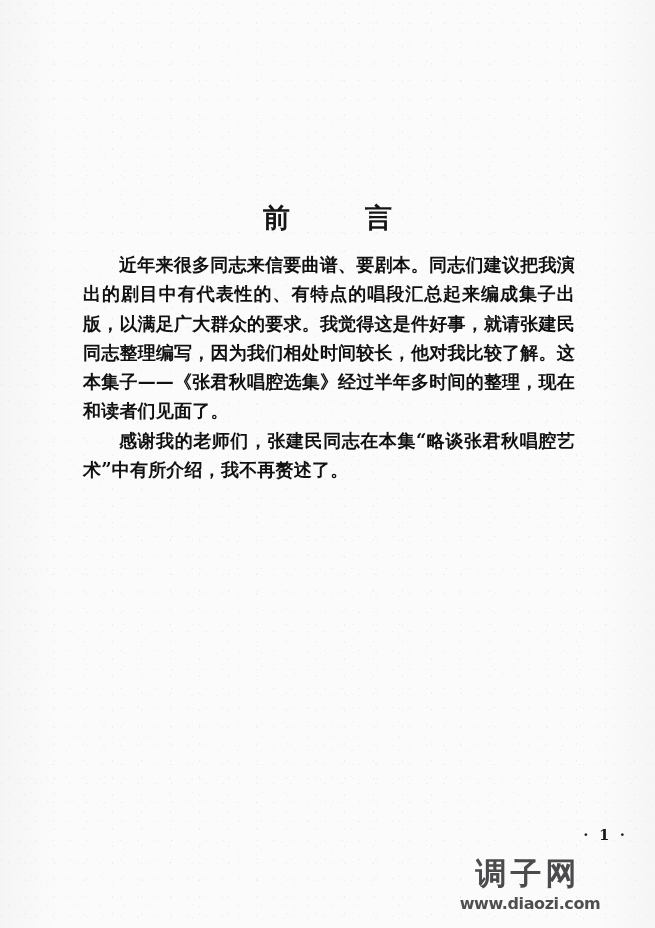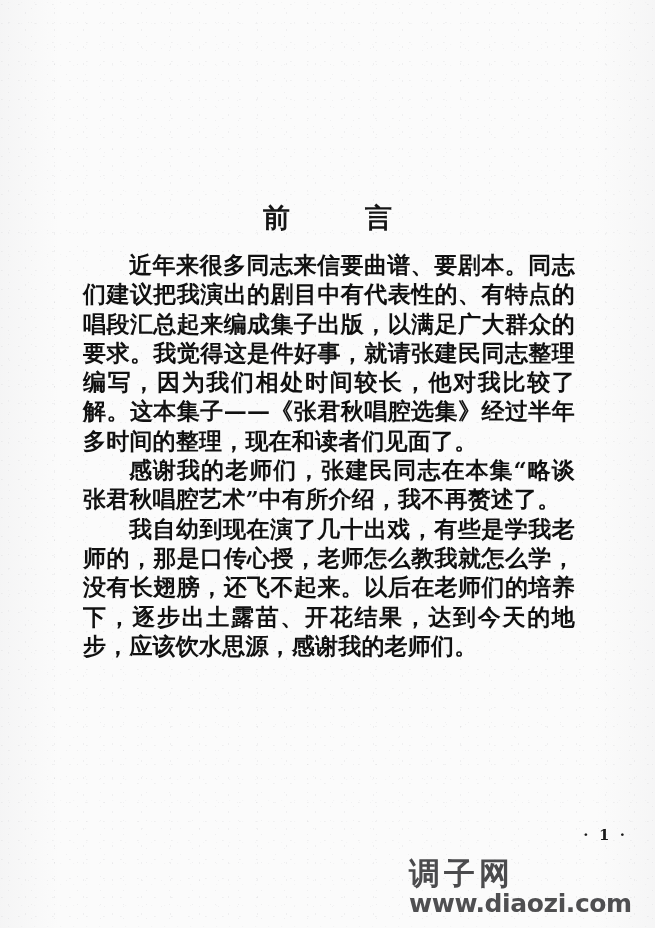--- a/index.html
+++ b/index.html
@@ -60,21 +60,21 @@
 
   
   #body-text {
     position: absolute;
     left: 83px;
     top: 250px;
     width: 492px;
   }
   .para {
     margin: 0;
-    font-size: 23px;
+    font-size: 18px;
     line-height: 29.3px;
     color: #111111;
     text-align: justify;
     text-align-last: left;
     text-indent: 2em;
     font-family: "DejaVu Serif", "Liberation Serif", serif;
     letter-spacing: 0.2px;
     font-weight: 600;
   }
 
@@ -88,60 +88,59 @@
     font-size: 15px;
     font-weight: 700;
     color: #1a1a1a;
     font-family: "DejaVu Serif", "Liberation Serif", serif;
     white-space: pre;
   }
 
   
   #watermark {
     position: absolute;
-    right: 16px;
+    right: 9px;
     bottom: 10px;
     width: 230px;
-    text-align: left;
+    text-align: center;
     user-select: none;
   }
   #watermark-cn {
     display: block;
     font-family: "DejaVu Sans", "Liberation Sans", sans-serif;
     font-size: 31px;
     font-weight: 700;
     color: #4b4b4d;
     letter-spacing: 4px;
     line-height: 34px;
     padding-right: 6px;
   }
   #watermark-url {
     display: block;
     font-family: "DejaVu Sans", "Liberation Sans", sans-serif;
-    font-size: 25px;
+    font-size: 16px;
     font-weight: 700;
     color: #4f4f51;
     letter-spacing: -0.4px;
     line-height: 28px;
     padding-right: 2px;
   }
 </style>
 </head>
 <body>
 
 <div id="page-sheet">
 
   <div id="scan-vignette"></div>
 
   <h1 id="doc-title">前        言</h1>
 
   <div id="body-text">
     <p class="para">近年来很多同志来信要曲谱、要剧本。同志们建议把我演出的剧目中有代表性的、有特点的唱段汇总起来编成集子出版，以满足广大群众的要求。我觉得这是件好事，就请张建民同志整理编写，因为我们相处时间较长，他对我比较了解。这本集子——《张君秋唱腔选集》经过半年多时间的整理，现在和读者们见面了。</p>
     <p class="para">感谢我的老师们，张建民同志在本集“略谈张君秋唱腔艺术”中有所介绍，我不再赘述了。</p>
-    <p class="para">我自幼到现在演了几十出戏，有些是学我老师的，那是口传心授，老师怎么教我就怎么学，没有长翅膀，还飞不起来。以后在老师们的培养下，逐步出土露苗、开花结果，达到今天的地步，应该饮水思源，感谢我的老师们。</p>
   </div>
 
   <div id="page-folio">·  1  ·</div>
 
   <div id="watermark">
     <span id="watermark-cn">调子网</span>
     <span id="watermark-url">www.diaozi.com</span>
   </div>
 
 </div>

